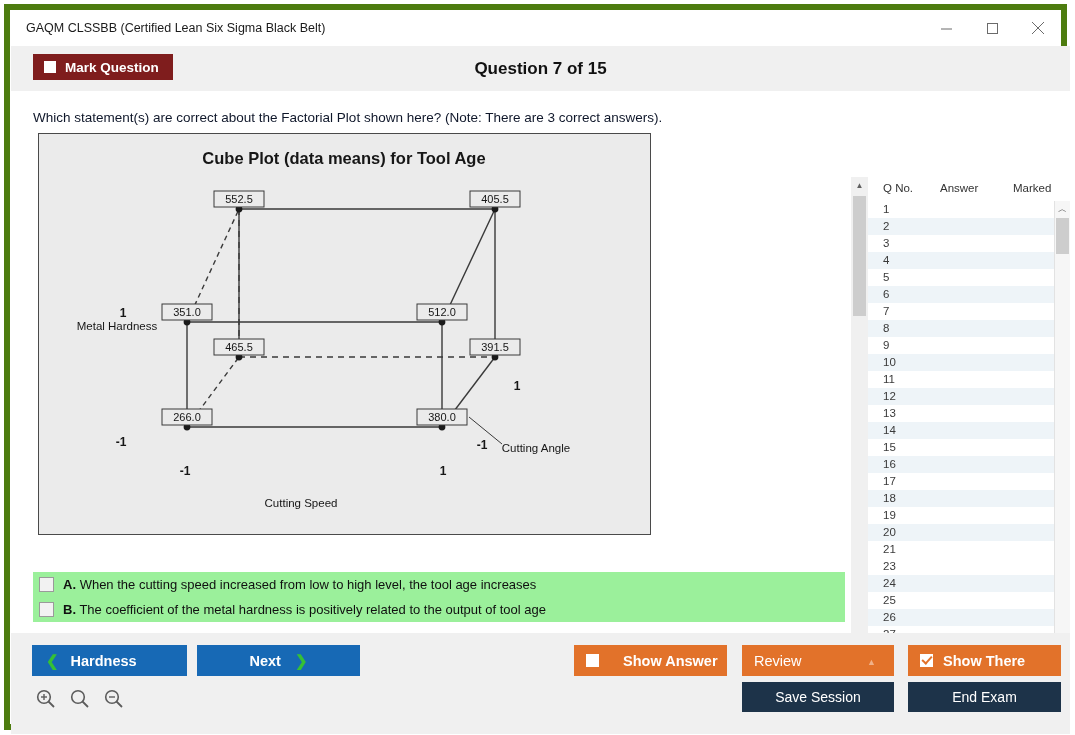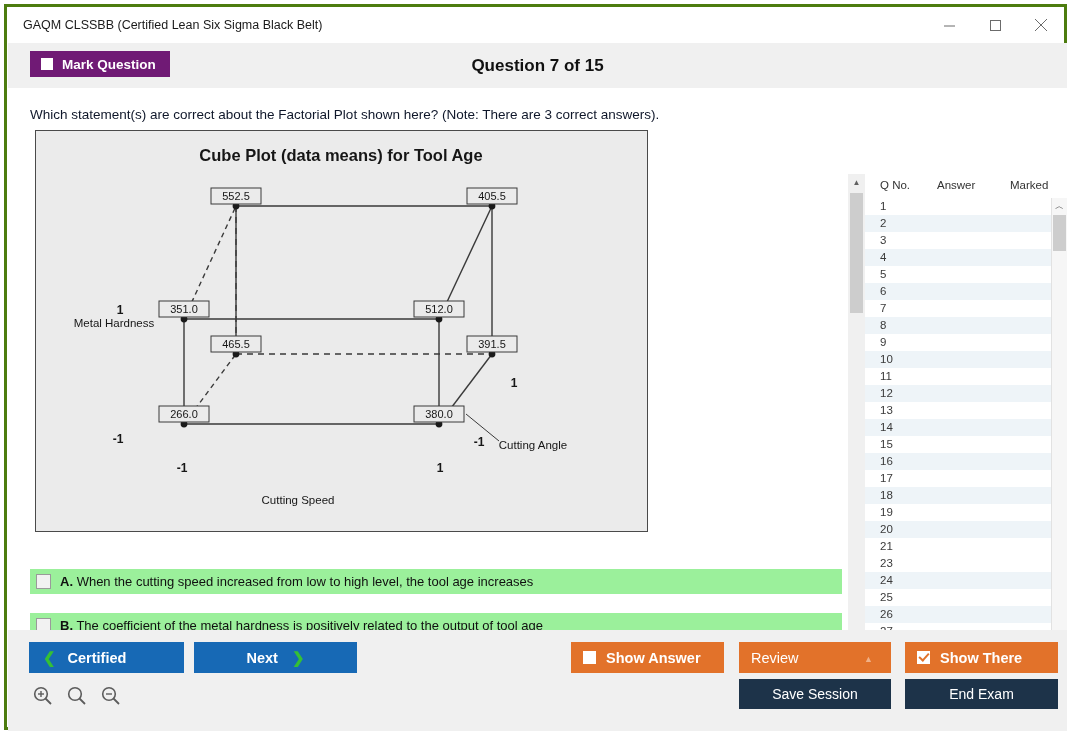--- a/index.html
+++ b/index.html
@@ -5,21 +5,21 @@
   html,body{margin:0;padding:0;}
   body{
     width:1075px;height:735px;
     background:#ffffff;
     font-family:"Liberation Sans", sans-serif;
     overflow:hidden;
   }
   #app{
     position:absolute;left:4px;top:4px;width:1063px;height:726px;
     background:#ffffff;
-    border:3px solid #4d7c0f;
+    border:6px solid #4d7c0f;
     box-sizing:border-box;
   }
 
   
   .titlebar{
     position:absolute;left:0;top:0;width:100%;height:36px;
     background:#ffffff;
     border-bottom:1px solid #ffffff;
     box-sizing:border-box;
   }
@@ -35,21 +35,21 @@
   .wbtn svg{display:block;}
 
   
   .headerbar{
     position:absolute;left:1px;top:36px;width:1059px;height:45px;
     background:#f0f0f0;
     box-sizing:border-box;
   }
   .mark-btn{
     position:absolute;left:22px;top:8px;height:26px;
-    background:#701a75;color:#ffffff;
+    background:#7f1d1d;color:#ffffff;
     display:flex;align-items:center;gap:9px;
     padding:0 14px 0 11px;
     font-size:13.5px;font-weight:bold;
     box-sizing:border-box;
     cursor:pointer;
   }
   .mark-box{
     width:12px;height:12px;background:#ffffff;display:inline-block;
   }
   .qtitle{
@@ -79,21 +79,21 @@
   .figure svg{display:block;}
 
   
   .answers{
     position:absolute;left:22px;top:481px;width:812px;
   }
   .ans-row{
     height:25px;
     background:#9bf09b;
     display:flex;align-items:center;
-    margin-bottom:19px;
+    margin-bottom:0;
     cursor:pointer;
   }
   .ans-check{
     width:15px;height:15px;margin-left:6px;margin-right:9px;
     background:#f2f2f2;border:1px solid #9a9a9a;
     box-sizing:border-box;flex:0 0 auto;
   }
   .ans-text{font-size:13px;color:#101010;white-space:nowrap;}
   .ans-text b{font-weight:bold;}
 
@@ -171,21 +171,21 @@
   .cbox.checked{
     position:relative;
   }
   .cbox.checked:after{
     content:"";position:absolute;left:4px;top:0px;width:4px;height:8px;
     border:solid #e2722a;border-width:0 2px 2px 0;transform:rotate(42deg);
   }
 
   #btn-previous{left:21px;top:12px;width:155px;height:31px;justify-content:flex-start;padding-left:14px;gap:12px;}
   #btn-next{left:186px;top:12px;width:163px;height:31px;justify-content:center;gap:14px;}
-  #btn-showanswer{left:563px;top:12px;width:153px;height:31px;justify-content:flex-start;padding-left:12px;gap:10px;}
+  #btn-showanswer{left:563px;top:12px;width:153px;height:31px;justify-content:flex-start;padding-left:12px;gap:24px;}
   #btn-review{left:731px;top:12px;width:152px;height:31px;justify-content:flex-start;padding-left:12px;font-weight:normal;}
   #btn-review .caret{position:absolute;right:18px;top:12px;color:#f0b188;font-size:9px;}
   #btn-showlist{left:897px;top:12px;width:153px;height:31px;justify-content:flex-start;padding-left:12px;gap:10px;}
   #btn-savesession{left:731px;top:49px;width:152px;height:30px;justify-content:center;text-align:center;}
   #btn-endexam{left:897px;top:49px;width:153px;height:30px;justify-content:center;}
 
   .zoomrow{position:absolute;left:22px;top:53px;display:flex;gap:10px;align-items:center;}
   .zoomrow span{width:24px;height:24px;display:flex;align-items:center;justify-content:center;color:#5c5c5c;cursor:pointer;}
 </style>
 </head>
@@ -378,21 +378,21 @@
         <div class="vdn">﹀</div>
       </div>
     </div>
 
   </div>
 
   <div class="footer">
 
     <div class="btn btn-blue" id="btn-previous">
       <span class="chev">❮</span>
-      <span>Certified</span>
+      <span>Hardness</span>
     </div>
 
     <div class="btn btn-blue" id="btn-next">
       <span>Next</span>
       <span class="chev">❯</span>
     </div>
 
     <div class="btn btn-orange" id="btn-showanswer">
       <span class="cbox"></span>
       <span>Show Answer</span>

